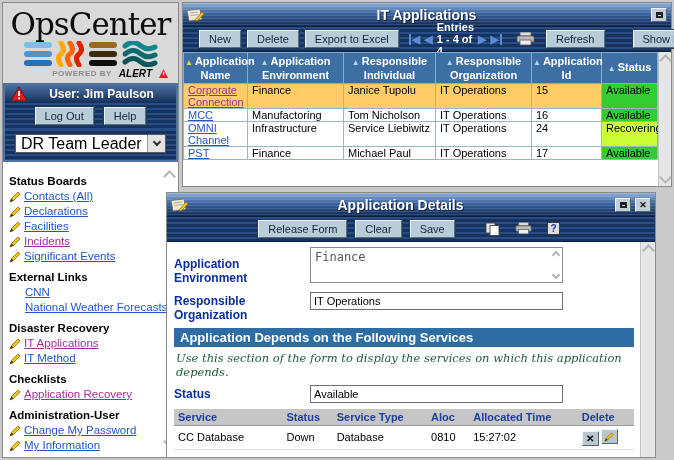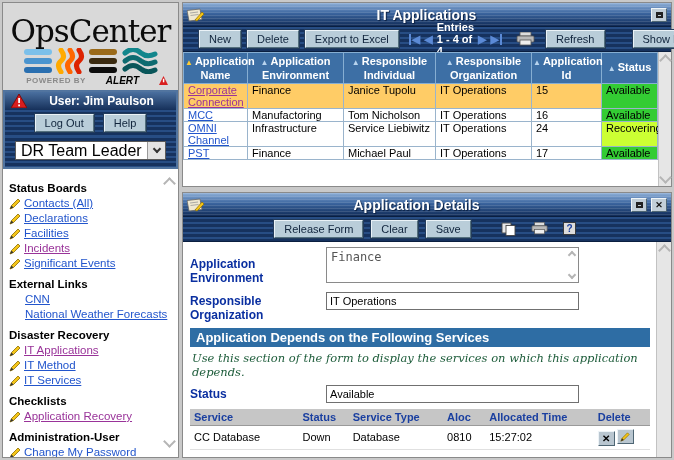--- a/index.html
+++ b/index.html
@@ -31,24 +31,24 @@
     font-size:9px; font-weight:bold; color:#111;
   }
   .winbtn .sq { width:7px; height:6px; border:2px solid #222; border-top-width:3px; }
   .chev { width:9px; height:9px; border-right:2px solid #b5b5b5; border-bottom:2px solid #b5b5b5; display:inline-block; }
   .chev.up { transform:rotate(-135deg); }
   .chev.down { transform:rotate(45deg); }
   .scrollzone { width:15px; background:#e6e6e6; border-left:1px solid #c2c2c2; display:flex; flex-direction:column; justify-content:space-between; align-items:center; padding:4px 0; }
 
   
   #sidebar { position:absolute; left:2px; top:2px; width:177px; height:456px; background:#fff; border:1px solid #8a8a8a; display:flex; flex-direction:column; }
-  .logo-area { background:#d9d9d9; padding:13px 4px 2px; text-align:center; }
+  .logo-area { background:#d9d9d9; padding:6px 4px 2px; text-align:center; }
   .logo-text { font-family:"DejaVu Serif", serif; font-size:31px; color:#0c0c0c; letter-spacing:-1px; line-height:1; }
   .logo-glyphs { display:block; margin:1px auto 0; }
-  .powered { font-size:8px; color:#8a8a8a; font-weight:bold; letter-spacing:.5px; display:flex; justify-content:flex-end; align-items:center; gap:20px; padding:1px 6px 2px; }
+  .powered { font-size:8px; color:#8a8a8a; font-weight:bold; letter-spacing:.5px; display:flex; justify-content:flex-end; align-items:center; gap:7px; padding:1px 6px 2px; }
   .powered .alert { color:#000; font-style:italic; font-size:10px; letter-spacing:0; }
   .user-panel { background:#1c3a66; border:2px solid #51749f; }
   .user-head { display:flex; align-items:center; gap:6px; padding:2px 6px;
       background:linear-gradient(180deg,#4a6f9f,#16305a); color:#fff; font-weight:bold; font-size:12px; }
   .user-btns { display:flex; justify-content:center; gap:10px; padding:4px 0;
       background-image:repeating-linear-gradient(180deg,#274d84 0 2px,#16325e 2px 5px); }
   .role-row { padding:5px 10px 7px; background-image:repeating-linear-gradient(180deg,#274d84 0 2px,#16325e 2px 5px); }
   .fake-select { background:#fff; border:1px solid #5a5a5a; height:19px; display:flex; align-items:center; cursor:pointer; }
   .fake-select .val { flex:1; padding:0 5px; font-size:16px; color:#000; white-space:nowrap; overflow:hidden; }
   .fake-select .dd { width:18px; height:17px; background:#e3e3e3; border-left:1px solid #9a9a9a; display:flex; align-items:center; justify-content:center; }
@@ -58,21 +58,21 @@
   .nav-sec-title:first-child { margin-top:0; }
   .nav-item { display:flex; align-items:center; gap:3px; line-height:15px; font-size:11.5px; cursor:pointer; }
   .nav-item.noicon { padding-left:16px; }
   .nav-item a { color:#2255cc; text-decoration:underline; }
   .nav-item.visited a { color:#993399; }
   .nav-scroll-up { position:absolute; top:8px; right:4px; }
   .nav-scroll-dn { position:absolute; bottom:8px; right:4px; }
 
   
   #apps-panel { position:absolute; left:182px; top:2px; width:490px; height:185px; background:#fff; border:1px solid #8a8a8a; display:flex; flex-direction:column; }
-  #details-panel { position:absolute; left:182px; top:192px; width:490px; height:266px; background:#fff; border:1px solid #8a8a8a; display:flex; flex-direction:column; }
+  #details-panel { position:absolute; left:166px; top:192px; width:490px; height:266px; background:#fff; border:1px solid #8a8a8a; display:flex; flex-direction:column; }
 
   .apps-toolbar { gap:6px; padding-left:16px; }
   .pager { display:flex; align-items:center; gap:4px; color:#fff; font-weight:bold; font-size:11px; margin:0 4px; }
   .pg { color:#5b8ad6; font-size:11px; cursor:pointer; line-height:1; }
   .pg.edge { border-left:2px solid #5b8ad6; padding-left:1px; }
   .pg.edge-r { border-right:2px solid #5b8ad6; padding-right:1px; }
   .toolbar-icon { margin:0 4px; cursor:pointer; display:inline-flex; }
 
   .grid-wrap { flex:1; display:flex; }
   .grid-left { flex:1; }
@@ -228,27 +228,20 @@
         </svg>
       <a>IT Applications</a>
       </div>
     <div class="nav-item">
       <svg width="12" height="12" viewBox="0 0 12 12">
           <path d="M1 11 L2.5 7.5 L9 1 L11 3 L4.5 9.5 Z" fill="#f5c518" stroke="#8a6d00" stroke-width="0.8"></path>
           <path d="M1 11 L2.5 7.5 L4.5 9.5 Z" fill="#333"></path>
         </svg>
       <a>IT Method</a>
       </div>
-    <div class="nav-item">
-      <svg width="12" height="12" viewBox="0 0 12 12">
-          <path d="M1 11 L2.5 7.5 L9 1 L11 3 L4.5 9.5 Z" fill="#f5c518" stroke="#8a6d00" stroke-width="0.8"></path>
-          <path d="M1 11 L2.5 7.5 L4.5 9.5 Z" fill="#333"></path>
-        </svg>
-      <a>IT Services</a>
-      </div>
 
     <div class="nav-sec-title">Checklists</div>
     <div class="nav-item visited">
       <svg width="12" height="12" viewBox="0 0 12 12">
           <path d="M1 11 L2.5 7.5 L9 1 L11 3 L4.5 9.5 Z" fill="#f5c518" stroke="#8a6d00" stroke-width="0.8"></path>
           <path d="M1 11 L2.5 7.5 L4.5 9.5 Z" fill="#333"></path>
         </svg>
       <a>Application Recovery</a>
       </div>
 

